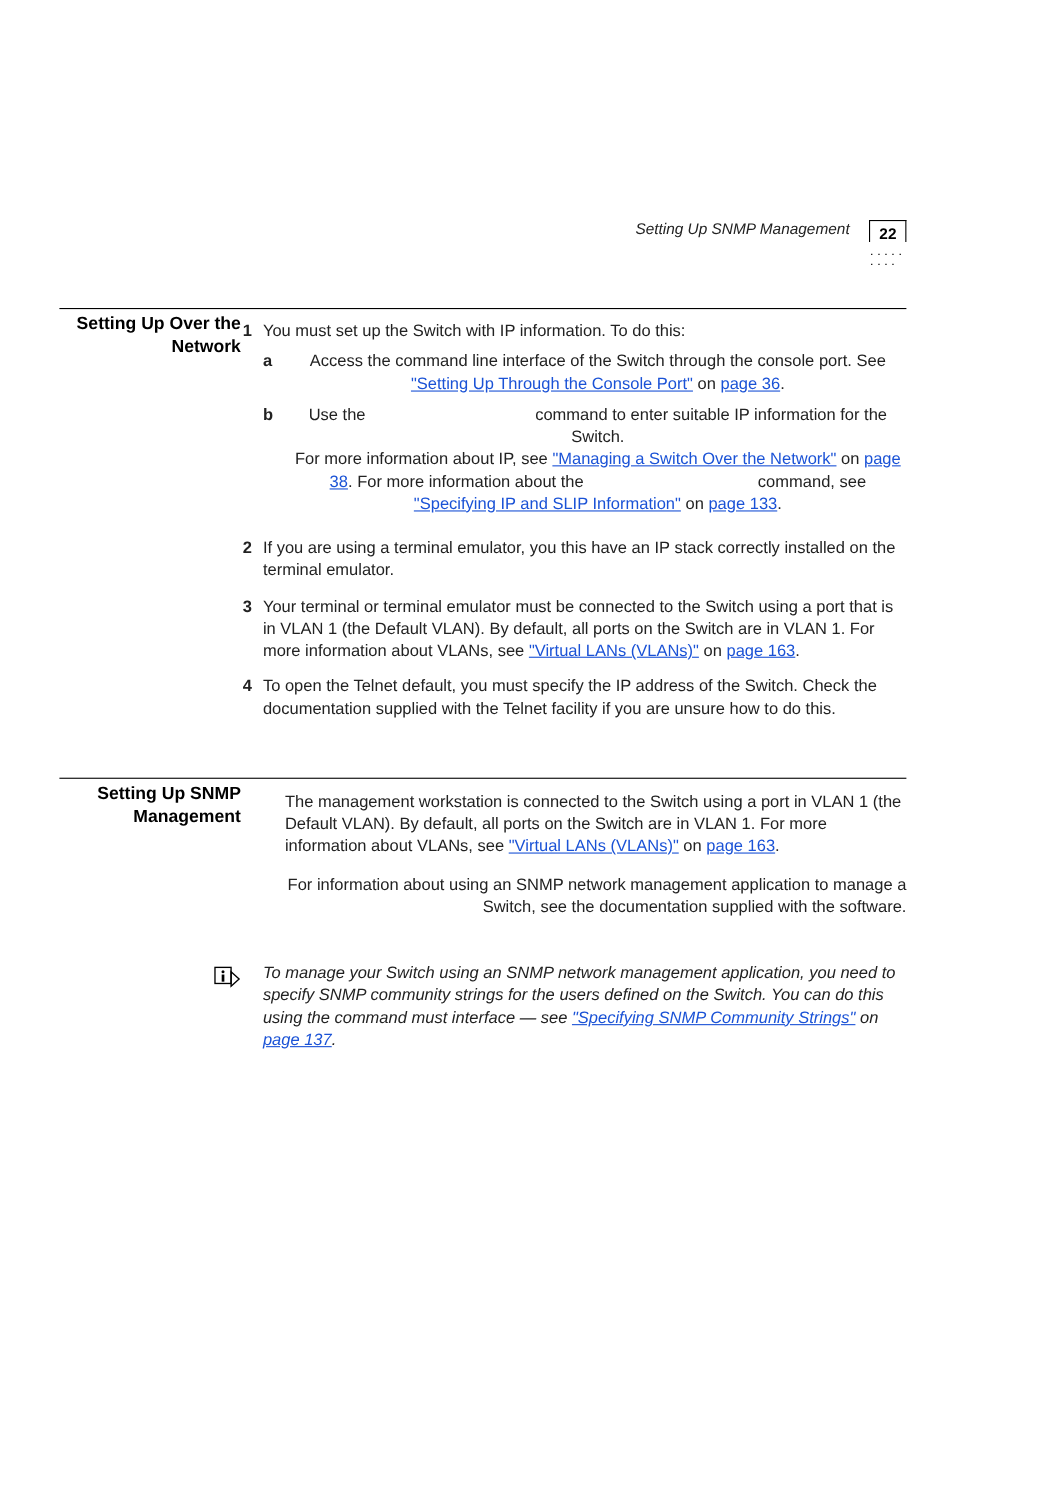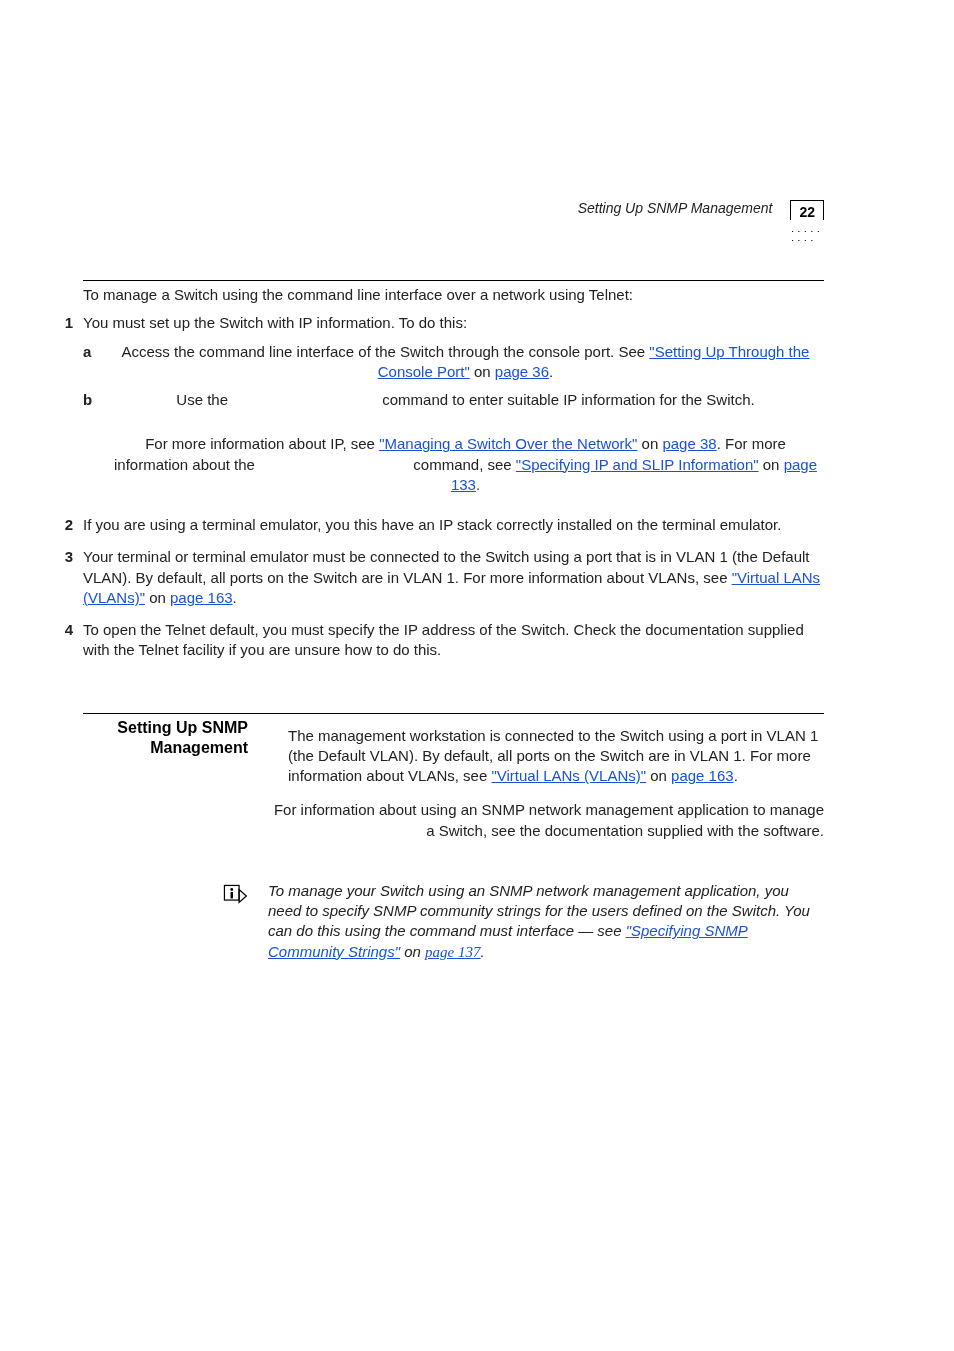--- a/index.html
+++ b/index.html
@@ -9,21 +9,21 @@
     }
     body {
       font-family: Arial, Helvetica, sans-serif;
       background: #fff;
       width: 954px;
       height: 1351px;
       position: relative;
       color: #000;
     }
     .page {
-      padding: 200px 130px 80px 83px;
+      padding: 200px 130px 80px 54px;
     }
     .header {
       position: absolute;
       top: 200px;
       right: 130px;
       display: flex;
       align-items: flex-start;
       gap: 18px;
     }
     .header-title {
@@ -104,21 +104,21 @@
     .alpha-marker {
       width: 24px;
       flex-shrink: 0;
       font-weight: bold;
     }
     .alpha-content {
       flex: 1;
       text-align: center;
     }
     .extra-para {
-      margin-top: 24px;
+      margin-top: 0;
     }
     .link {
       color: #1a52d6;
       text-decoration: underline;
     }
     .bullet-list {
       margin-top: 8px;
     }
     .bullet-item {
       margin-left: 20px;
@@ -161,22 +161,22 @@
     <span class="header-title">Setting Up SNMP Management</span>
     <div class="page-number-box">
       <span>22</span>
       <span class="dots">. . . . . . . . .</span>
     </div>
   </div>
 
   <div class="content">
 
     <div class="section">
+      <div class="section-label">Setting Up Over the Network</div>
       <div class="section-body">
-        <div class="intro">To manage a Switch using the command line interface over a network using Telnet:</div>
         <div class="numbered-list">
 
           <div class="num-item">
             <div class="num-marker">1</div>
             <div class="num-content">
               <span>You must set up the Switch with IP information. To do this:</span>
               <div class="alpha-list">
 
                 <div class="alpha-item">
                   <div class="alpha-marker">a</div>
@@ -234,18 +234,18 @@
     <div class="note-row">
       <div class="note-icon">
         <svg class="icon-svg" viewBox="0 0 32 32">
           <rect x="3" y="3" width="18" height="18" fill="none" stroke="#000" stroke-width="1.5"></rect>
           <polygon points="21,8 30,16 21,24" fill="none" stroke="#000" stroke-width="1.5"></polygon>
           <circle cx="12" cy="8" r="1.7" fill="#000"></circle>
           <rect x="10.5" y="11" width="3" height="8" fill="#000"></rect>
         </svg>
       </div>
       <div class="note-text">
-        <span>To manage your Switch using an SNMP network management application, you need to specify SNMP community strings for the users defined on the Switch. You can do this using the command must interface — see </span><a class="link" style="font-style:italic;">"Specifying SNMP Community Strings"</a><span> on </span><a class="link" style="font-style:italic;font-family:Liberation Serif, serif;">page 137</a><span>.</span>
+        <span>To manage your Switch using an SNMP network management application, you need to specify SNMP community strings for the users defined on the Switch. You can do this using the command must interface — see </span><a class="link" style="font-style:italic;">"Specifying SNMP Community Strings"</a><span> on </span><a class="link" style="font-style:italic;">page 137</a><span>.</span>
       </div>
     </div>
 
   </div>
 </div>
 
 </body></html>

